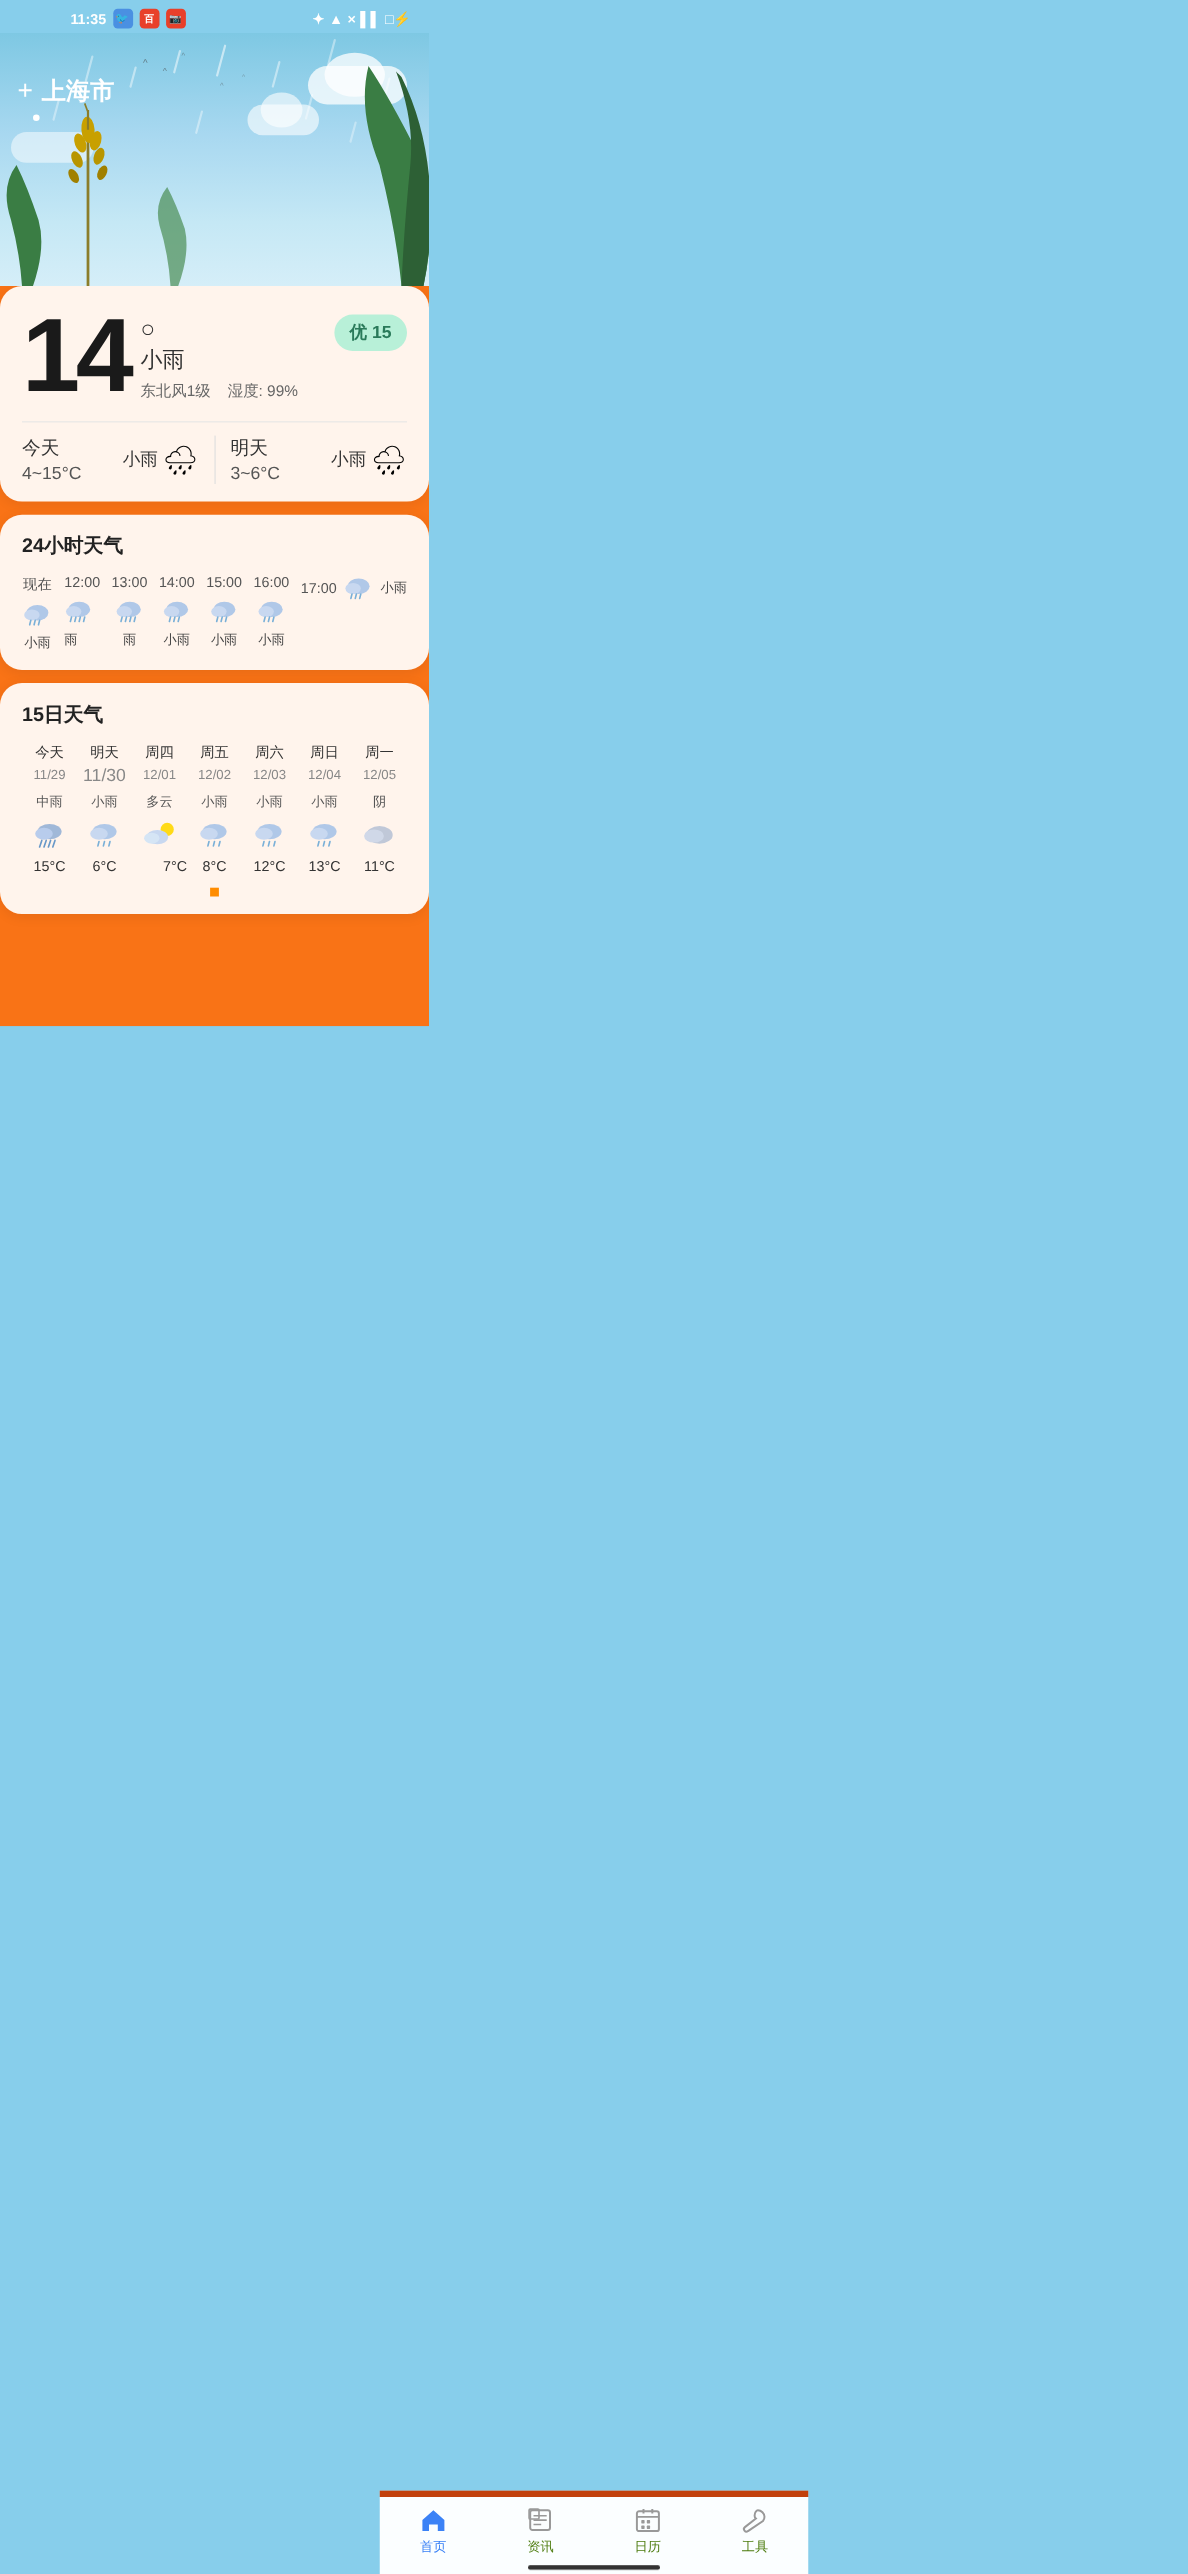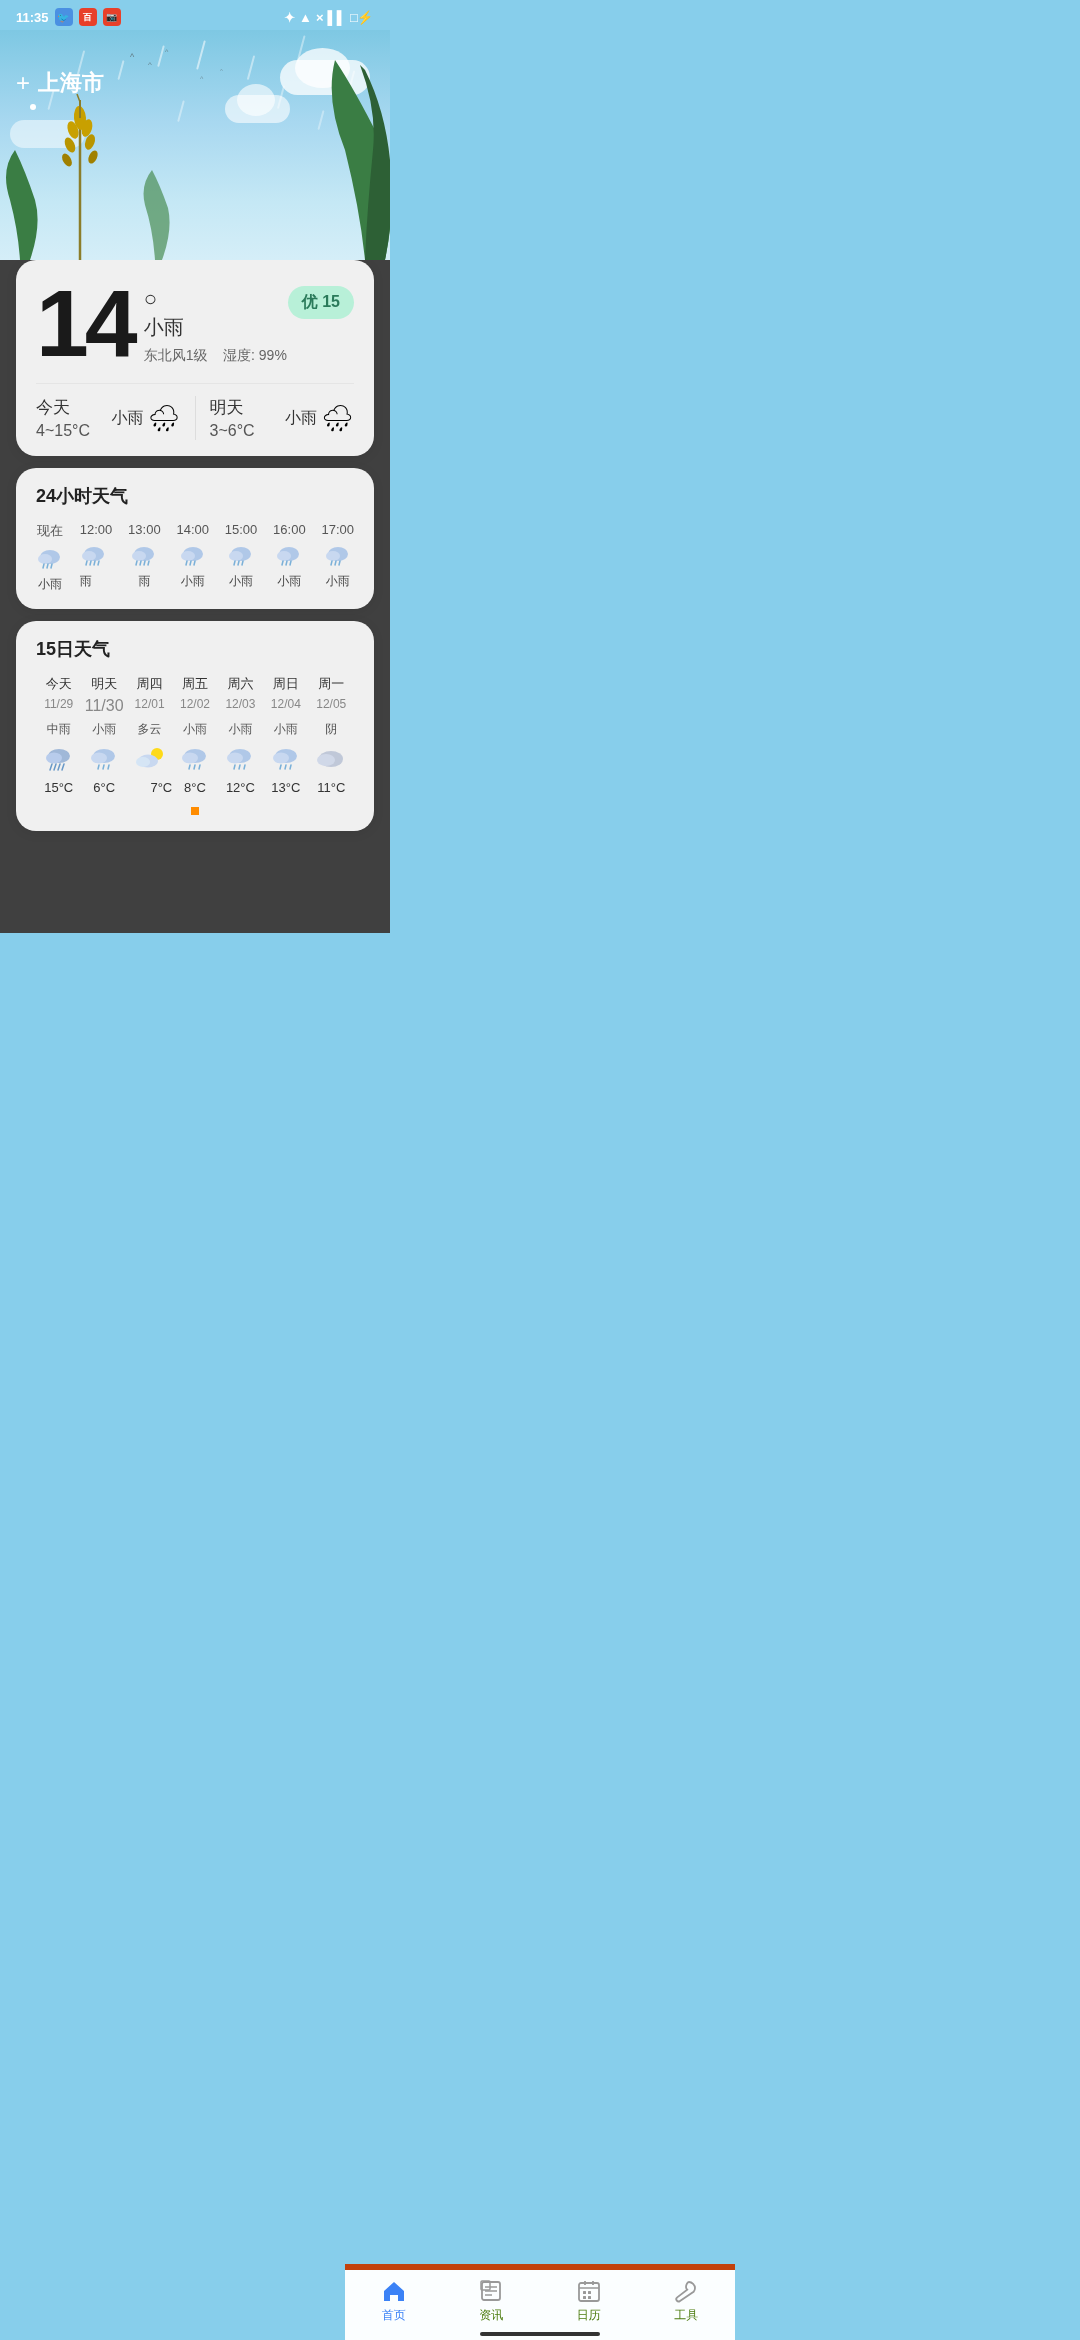--- a/index.html
+++ b/index.html
@@ -17,20 +17,21 @@
     .status-bar {
       display: flex;
       justify-content: space-between;
       align-items: center;
       padding: 8px 16px 4px;
       color: white;
       font-size: 13px;
       font-weight: 600;
       position: relative;
       z-index: 10;
+      margin-left: 48px;
     }
     .status-left { display: flex; align-items: center; gap: 6px; }
     .status-right { display: flex; align-items: center; gap: 4px; }
     .app-icon {
       width: 18px; height: 18px; border-radius: 4px;
       display: inline-flex; align-items: center; justify-content: center;
       font-size: 10px; font-weight: bold;
     }
     .app-icon-bird { background: #4A90E2; }
     .app-icon-baidu { background: #E8402A; }
@@ -202,21 +203,21 @@
 
   <div class="city-header">
     <span class="plus-btn">+</span>
     <div>
       <span class="city-name">上海市</span>
       <div class="dot-indicator"></div>
     </div>
   </div>
 </div>
 
-<div style="background:#404040;padding:0 16px 90px;margin-top:-10px;border-radius:0;">
+<div style="background:#f97316;padding:0 0 90px;margin-top:-10px;border-radius:0;">
 
   <div class="weather-card" style="margin-top:10px;">
     <div style="display:flex;align-items:flex-start;justify-content:space-between;">
       <div style="display:flex;align-items:flex-start;">
         <span style="font-size:95px;font-weight:700;line-height:1;color:#1a1a1a;letter-spacing:-4px;">14</span>
       </div>
       <div style="flex:1;padding-left:10px;padding-top:10px;">
         <div style="display:flex;justify-content:space-between;align-items:flex-start;">
           <div>
             <span style="font-size:22px;color:#333;font-weight:300;">○</span>
@@ -333,21 +334,21 @@
         <svg width="28" height="24" viewBox="0 0 28 24">
             <ellipse cx="14" cy="11" rx="10" ry="7" fill="#b0c8e8"></ellipse>
             <ellipse cx="9" cy="13" rx="7" ry="5" fill="#c8d8f0"></ellipse>
             <line x1="8" y1="18" x2="7" y2="22" stroke="#7ab0d8" stroke-width="1.5" stroke-linecap="round"></line>
             <line x1="12" y1="18" x2="11" y2="22" stroke="#7ab0d8" stroke-width="1.5" stroke-linecap="round"></line>
             <line x1="16" y1="18" x2="15" y2="22" stroke="#7ab0d8" stroke-width="1.5" stroke-linecap="round"></line>
           </svg>
         <span style="font-size:12px;color:#444;">小雨</span>
       </div>
 
-      <div style="display:flex;flex-direction:column;align-items:center;gap:6px;">
+      <div style="display:flex;flex-direction:row;align-items:center;gap:6px;">
         <span style="font-size:13px;color:#555;">17:00</span>
         <svg width="28" height="24" viewBox="0 0 28 24">
             <ellipse cx="14" cy="11" rx="10" ry="7" fill="#b0c8e8"></ellipse>
             <ellipse cx="9" cy="13" rx="7" ry="5" fill="#c8d8f0"></ellipse>
             <line x1="8" y1="18" x2="7" y2="22" stroke="#7ab0d8" stroke-width="1.5" stroke-linecap="round"></line>
             <line x1="12" y1="18" x2="11" y2="22" stroke="#7ab0d8" stroke-width="1.5" stroke-linecap="round"></line>
             <line x1="16" y1="18" x2="15" y2="22" stroke="#7ab0d8" stroke-width="1.5" stroke-linecap="round"></line>
           </svg>
         <span style="font-size:12px;color:#444;">小雨</span>
       </div>

